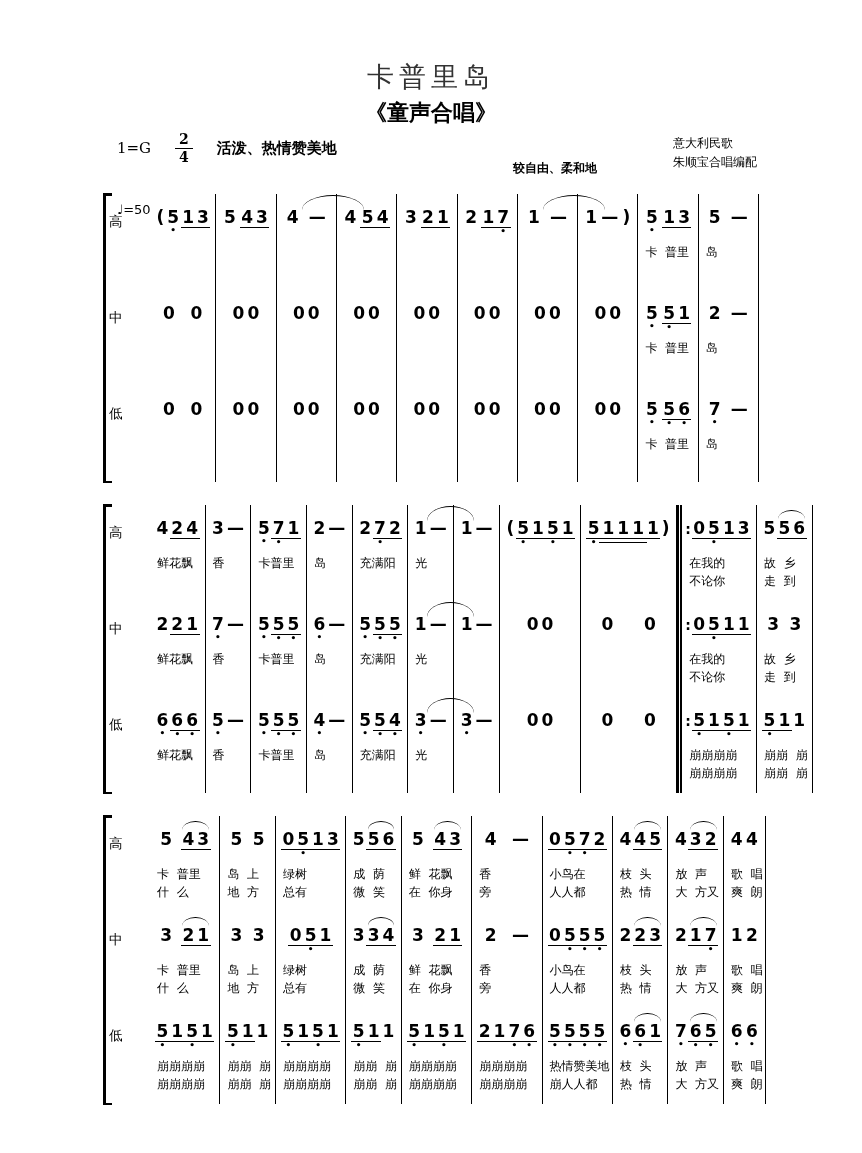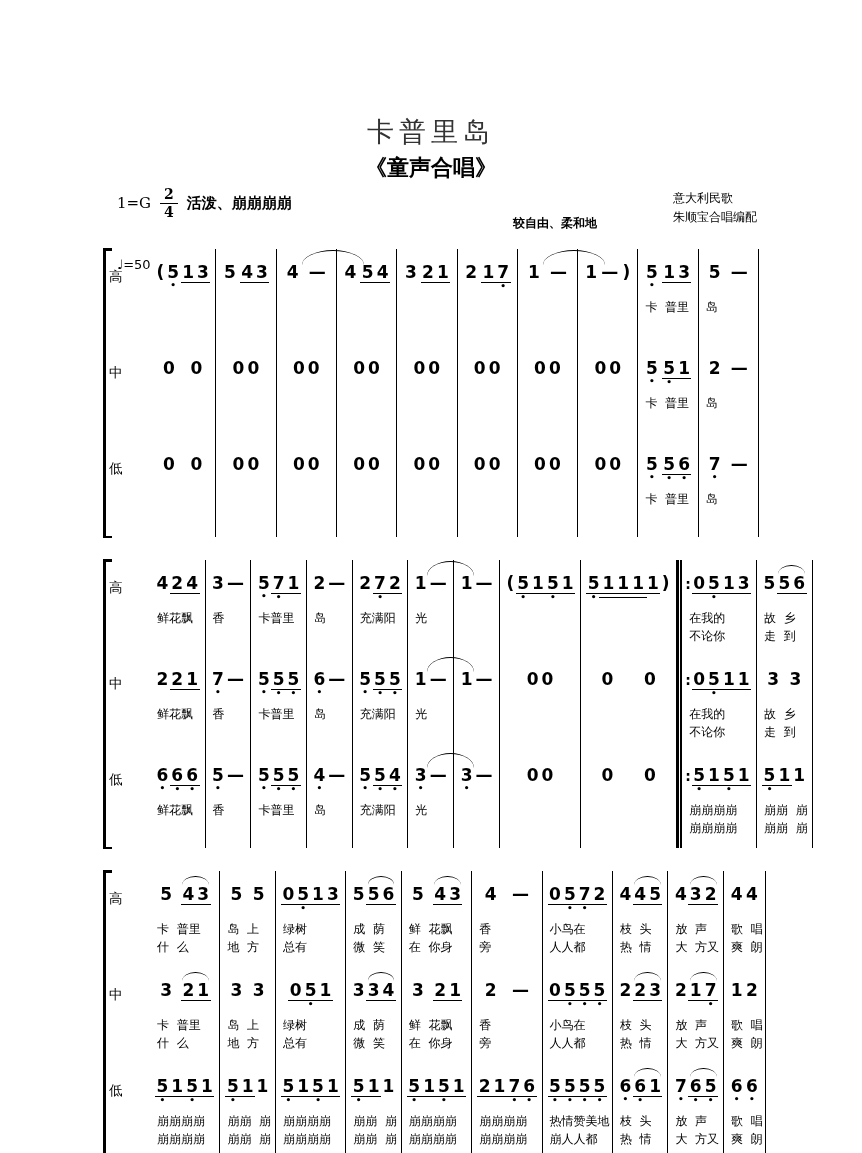--- a/index.html
+++ b/index.html
@@ -1,23 +1,23 @@
 <!DOCTYPE html>
 <html><head>
 <meta charset="utf-8">
 <style>
   html,body{margin:0;padding:0;background:#9a9a9a;}
   .page{width:862px;height:1153px;background:#fff;margin:0 auto;position:relative;
         font-family:"DejaVu Sans","Liberation Sans",sans-serif;color:#000;overflow:hidden;}
   .content{position:absolute;left:103px;top:0;width:656px;}
-  .title{text-align:center;margin-top:114px;font-family:"DejaVu Serif","Liberation Serif",serif;
+  .title{text-align:center;margin-top:59px;font-family:"DejaVu Serif","Liberation Serif",serif;
          font-size:27px;font-weight:400;letter-spacing:5px;color:#333;}
   .subtitle{text-align:center;font-size:22px;font-weight:bold;margin-top:3px;}
   .meta{position:relative;height:64px;margin-top:2px;}
-  .keyline{position:absolute;left:14px;top:2px;display:flex;align-items:center;gap:9px;}
+  .keyline{position:absolute;left:14px;top:2px;display:flex;align-items:center;gap:24px;}
   .key{font-size:15px;font-family:"DejaVu Serif",serif;}
   .ts{display:inline-flex;flex-direction:column;align-items:center;font-weight:bold;
       font-size:14px;line-height:1.05;font-family:"DejaVu Serif",serif;}
   .ts .num{border-bottom:1.3px solid #000;padding:0 4px 1px;}
   .ts .den{padding-top:1px;}
   .tempo{font-weight:bold;font-size:15px;}
   .metro{position:absolute;left:14px;top:33px;font-size:13px;margin-top:39px;}
   .expr{position:absolute;left:410px;top:30px;font-weight:bold;font-size:12px;}
   .credits{position:absolute;right:2px;top:4px;font-size:12px;line-height:1.55;}
   .system{display:grid;border-left:3px solid #000;margin-bottom:23px;position:relative;}
@@ -48,21 +48,21 @@
   <div class="content">
     <div class="title">卡普里岛</div>
     <div class="subtitle">《童声合唱》</div>
     <div class="meta">
       <div class="keyline">
         <span class="key">1=G</span>
         <span class="ts">
           <span class="num">2</span>
           <span class="den">4</span>
         </span>
-        <span class="tempo">活泼、崩崩崩崩</span>
+        <span class="tempo">活泼、热情赞美地</span>
       </div>
       <div class="metro">♩=50</div>
       <div class="expr">较自由、柔和地</div>
       <div class="credits">
         <div>意大利民歌</div>
         <div>朱顺宝合唱编配</div>
       </div>
     </div>
     <div>
         <div class="system" style="grid-template-columns: 44px repeat(10, minmax(max-content, 1fr));">

